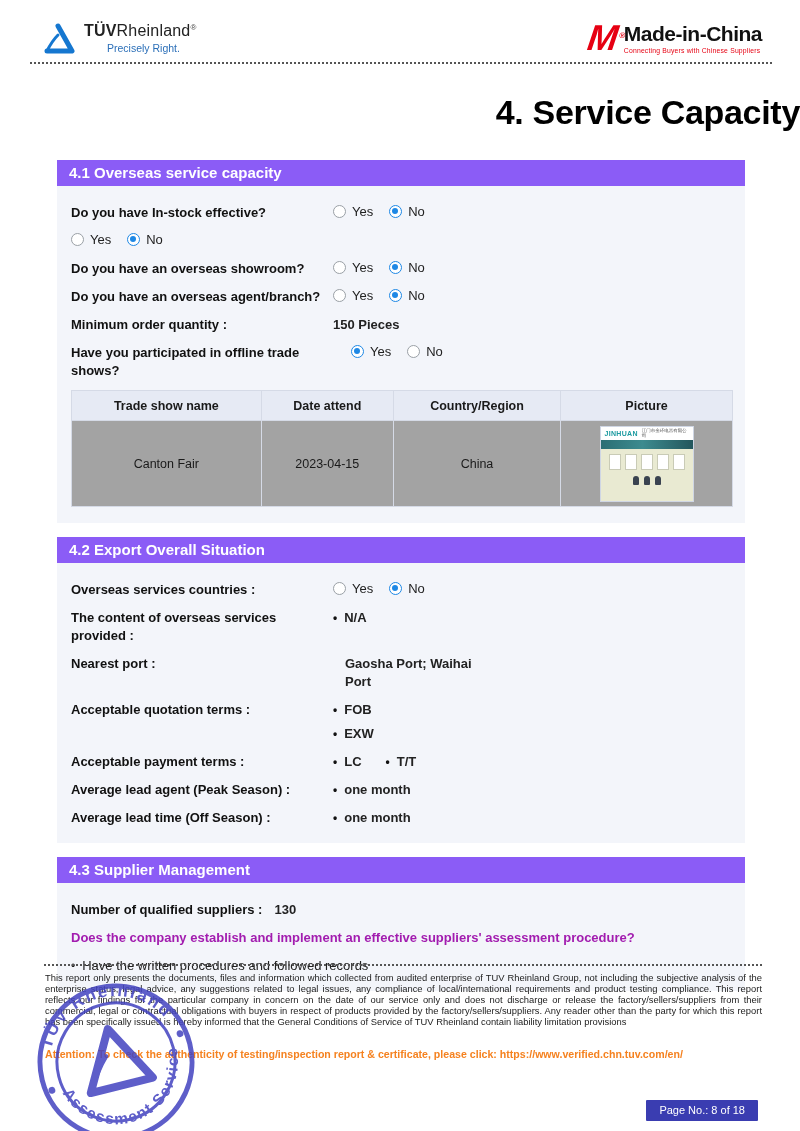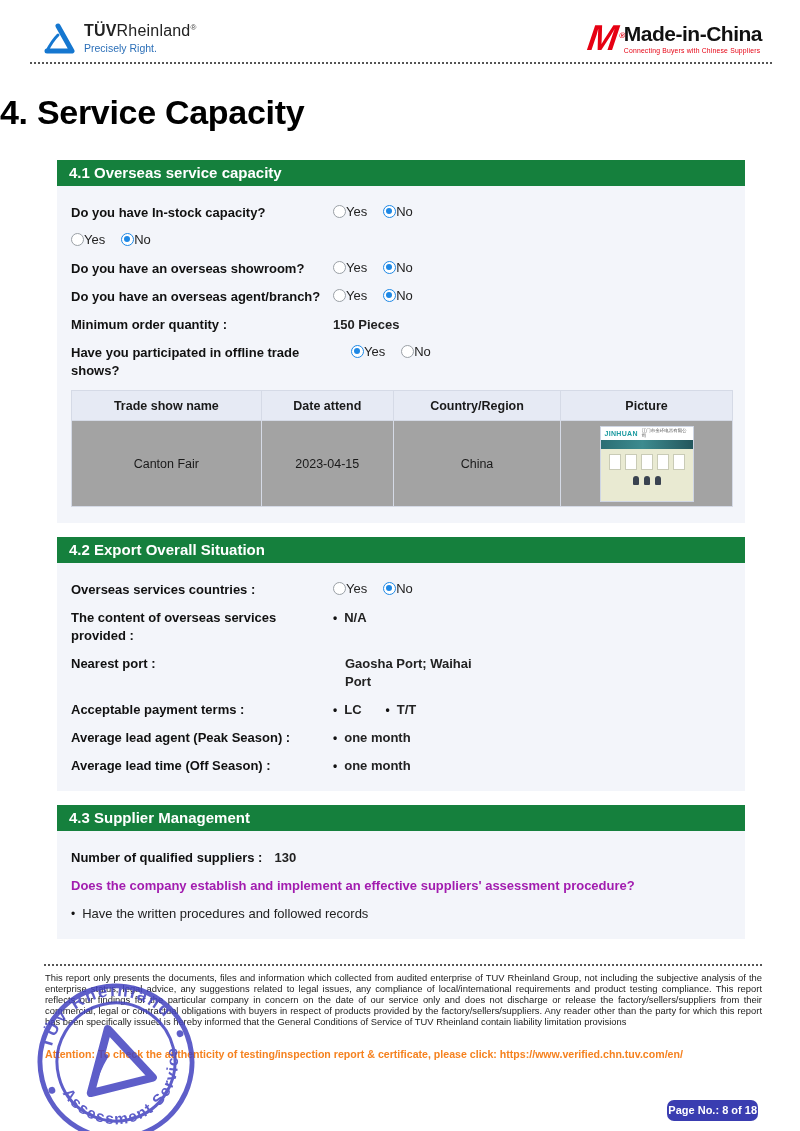--- a/index.html
+++ b/index.html
@@ -6,49 +6,49 @@
   html, body { width: 800px; height: 1131px; overflow: hidden; background: #ffffff;
     font-family: "Liberation Sans", sans-serif; color: #1a1a1a; position: relative; }
 
   
   .hdr { display: flex; justify-content: space-between; align-items: flex-start;
     padding: 22px 38px 0 40px; }
   .tuv { display: flex; gap: 8px; align-items: flex-start; }
   .tuv-txt .brand { font-size: 16px; letter-spacing: .2px; color: #222; }
   .tuv-txt .brand b { font-weight: 800; }
   .tuv-txt .reg { font-size: 8px; vertical-align: super; color: #444; }
-  .tuv-txt .tag { font-size: 10.5px; color: #2b6fb8; margin-top: 2px; }
+  .tuv-txt .tag { font-size: 10.5px; color: #2b6fb8; margin-top: 2px; margin-left: 23px; }
   .mic { display: flex; gap: 6px; align-items: flex-start; }
   .mic-m { color: #e60012; font-size: 36px; font-weight: 900; font-style: italic;
     transform: skewX(-8deg); line-height: 32px; position: relative; }
   .mic-m .reg { position: absolute; top: -2px; right: -7px; font-size: 8px; font-style: normal; }
   .mic-txt .name { font-size: 21px; font-weight: 800; color: #111; letter-spacing: -.5px; }
   .mic-txt .tag { font-size: 6.8px; color: #e60012; margin-top: 1px; letter-spacing: .2px; }
   .dotline-top { border-top: 2px dotted #555; margin: 6px 28px 0 30px; }
 
   
-  .page-title { text-align: left; font-size: 34px; font-weight: 800; color: #000;
-    margin-top: 26px; line-height: 44px; letter-spacing: -.3px; }
+  .page-title { text-align: right; font-size: 34px; font-weight: 800; color: #000;
+    margin-top: 26px; line-height: 44px; letter-spacing: -.3px; padding-left: 48px; }
 
   
   .content { margin: 26px 55px 0 57px; }
   .section + .section { margin-top: 14px; }
-  .sec-bar { background: #15803d; color: #fff; font-size: 15px; font-weight: 700;
+  .sec-bar { background: #8b5cf6; color: #fff; font-size: 15px; font-weight: 700;
     padding: 4px 12px; line-height: 18px; }
   .panel { background: #f3f5fa; padding: 18px 12px 16px 14px; }
   .q-row { display: flex; align-items: flex-start; margin-bottom: 10px; min-height: 18px; }
   .q-row:last-child { margin-bottom: 0; }
   .q-label { width: 262px; flex-shrink: 0; font-size: 13px; font-weight: 700; color: #111;
     line-height: 18px; }
   .q-value { font-size: 13px; color: #222; line-height: 18px; font-weight: bold; }
   .wrap-150 { display: inline-block; width: 150px; margin-left: 12px; }
 
   
   .radio-group { display: inline-flex; align-items: center; }
-  .radio-opt { display: inline-flex; align-items: center; gap: 0; margin-right: 16px; }
+  .radio-opt { display: inline-flex; align-items: center; gap: 6px; margin-right: 16px; }
   .radio { width: 13px; height: 13px; border-radius: 50%; border: 1.5px solid #9aa0a6;
     background: #fff; display: inline-block; position: relative; }
   .radio.checked { border-color: #1e88e5; }
   .radio.checked::after { content: ""; position: absolute; left: 2px; top: 2px;
     width: 6px; height: 6px; border-radius: 50%; background: #1e88e5; }
   .radio-label { font-size: 13px; color: #222; }
 
   
   .bullets-col { display: flex; flex-direction: column; gap: 6px; }
   .bullets-row { display: flex; gap: 24px; }
@@ -82,22 +82,22 @@
   
   .dotline-bottom { position: absolute; left: 44px; right: 38px; top: 964px;
     border-top: 2px dotted #555; }
   .disclaimer { position: absolute; left: 45px; right: 38px; top: 972px;
     font-size: 9.4px; line-height: 11px; color: #222; text-align: justify; }
   .attention { position: absolute; left: 45px; right: 52px; top: 1048px;
     font-size: 10.6px; font-weight: 700; color: #f58220; line-height: 13px; }
   .stamp { position: absolute; left: 34px; top: 980px; width: 164px; height: 164px;
     opacity: .85; transform: rotate(-14deg); }
   .page-badge { position: absolute; right: 42px; top: 1100px; background: #3a3db1;
-    color: #fff; font-size: 11px; font-weight: 700; padding: 4px 1px;
-    border-radius: 7px; line-height: 13px; }
+    color: #fff; font-size: 11px; font-weight: 400; padding: 4px 13px;
+    border-radius: 1px; line-height: 13px; }
 </style>
 </head>
 <body>
 
 <div class="hdr">
   <div class="tuv">
     <svg width="36" height="34" viewBox="0 0 36 34">
       <path d="M18 4 L32 29 L7 29" fill="none" stroke="#1577d0" stroke-width="5" stroke-linejoin="round" stroke-linecap="round"></path>
       <path d="M7 29 Q12 19 18 13" fill="none" stroke="#1577d0" stroke-width="3" stroke-linecap="round"></path>
     </svg>
@@ -117,21 +117,21 @@
 <div class="dotline-top"></div>
 
 <div class="page-title">4. Service Capacity</div>
 
 <div class="content">
 
   <div class="section">
     <div class="sec-bar">4.1 Overseas service capacity</div>
     <div class="panel">
       <div class="q-row">
-        <div class="q-label">Do you have In-stock capacity?</div>
+        <div class="q-label">Do you have In-stock effective?</div>
         <div class="radio-group">
             <span class="radio-opt">
               <span class="radio"></span>
               <span class="radio-label">Yes</span>
             </span>
             <span class="radio-opt">
               <span class="radio checked"></span>
               <span class="radio-label">No</span>
             </span>
           </div>
@@ -254,20 +254,27 @@
         <div class="q-label">The content of overseas services provided :</div>
         <div class="q-value bullets-row">
             <span class="bullet-item">N/A</span>
           </div>
       </div>
       <div class="q-row">
         <div class="q-label">Nearest port :</div>
         <div class="q-value"><span class="wrap-150">Gaosha Port; Waihai Port</span></div>
       </div>
       <div class="q-row">
+        <div class="q-label">Acceptable quotation terms :</div>
+        <div class="q-value bullets-col">
+            <span class="bullet-item">FOB</span>
+            <span class="bullet-item">EXW</span>
+          </div>
+      </div>
+      <div class="q-row">
         <div class="q-label">Acceptable payment terms :</div>
         <div class="q-value bullets-row">
             <span class="bullet-item">LC</span>
             <span class="bullet-item">T/T</span>
           </div>
       </div>
       <div class="q-row">
         <div class="q-label">Average lead agent (Peak Season) :</div>
         <div class="q-value bullets-row">
             <span class="bullet-item">one month</span>

